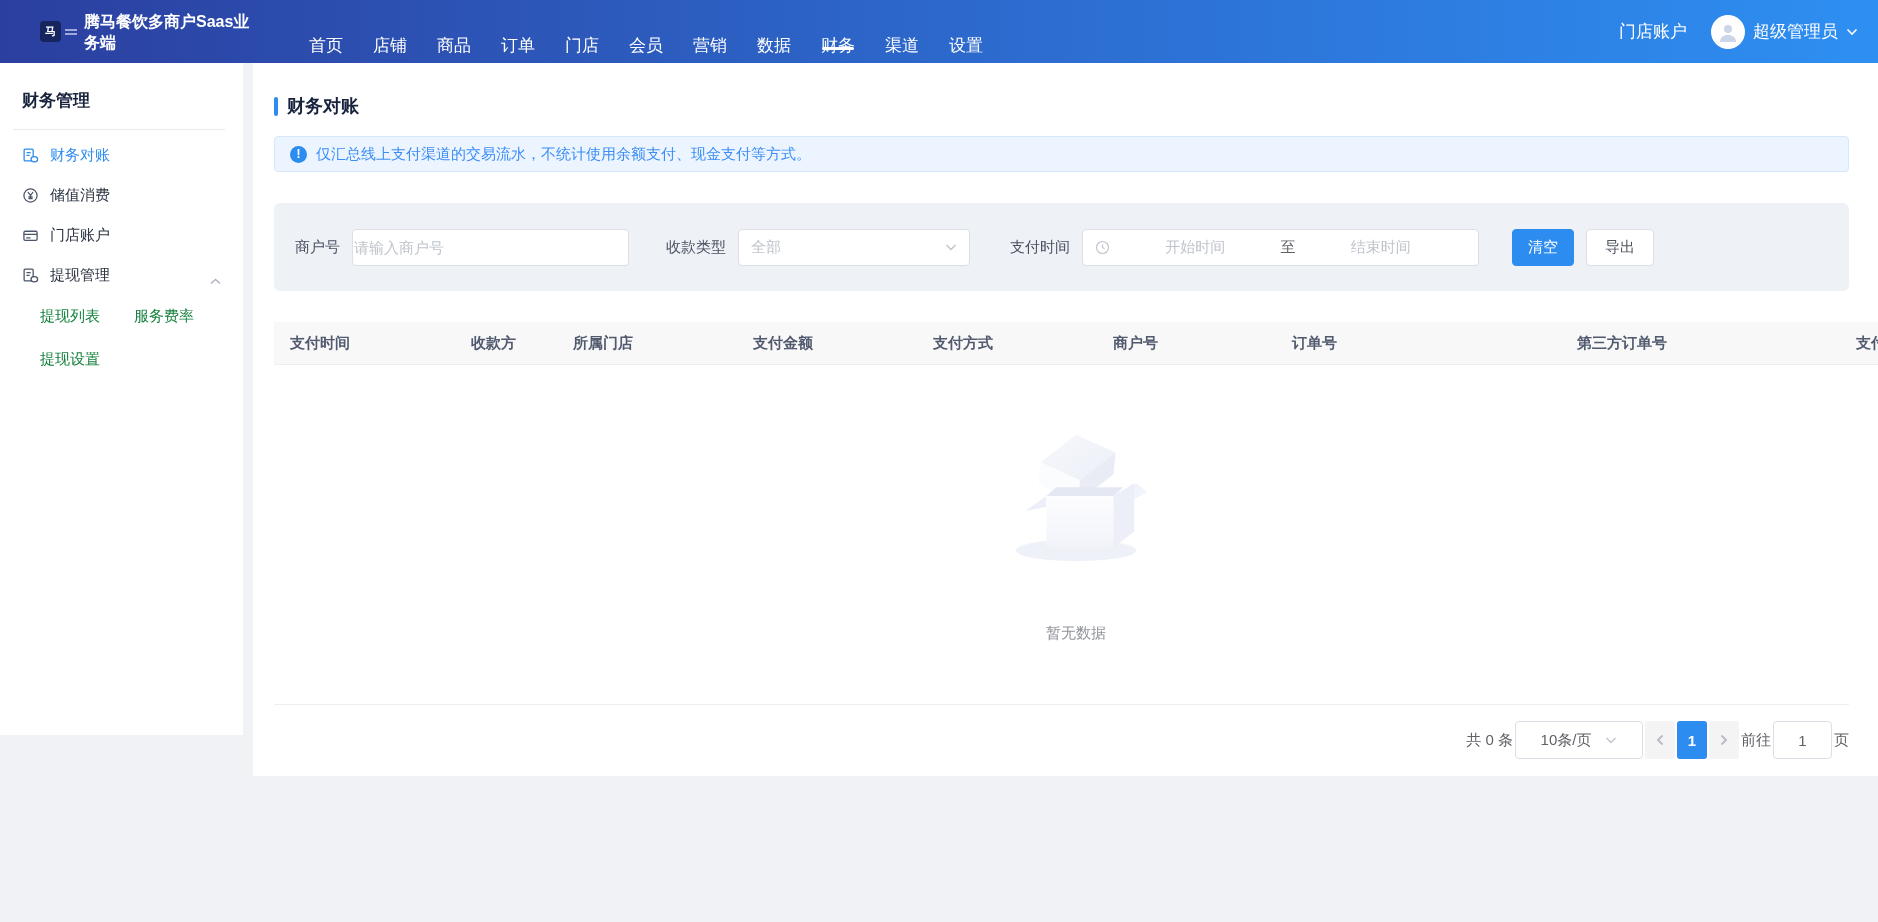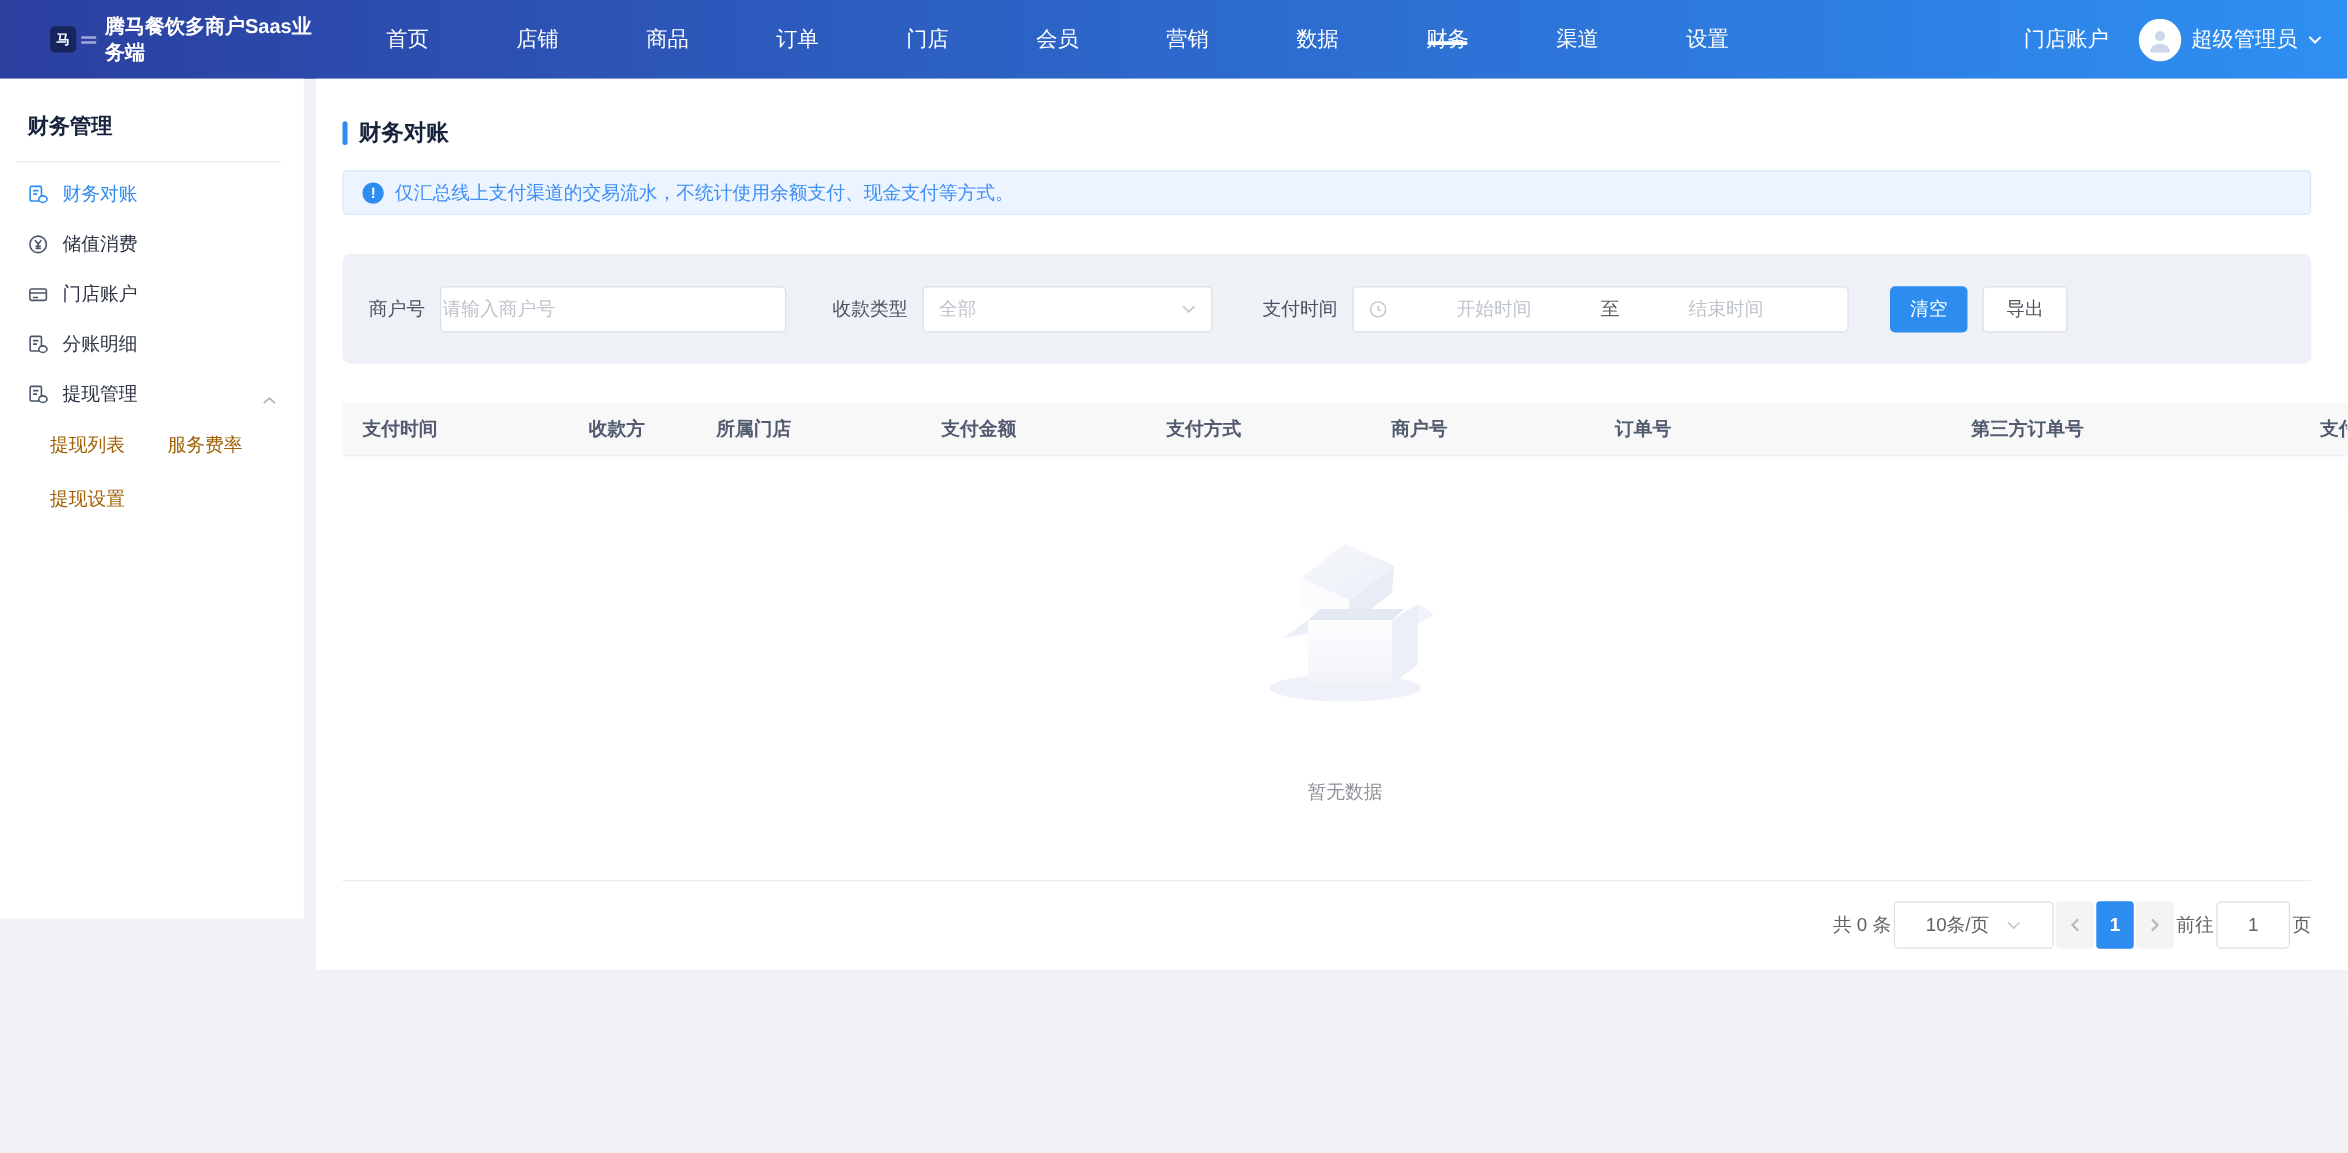--- a/index.html
+++ b/index.html
@@ -15,21 +15,21 @@
     background:linear-gradient(90deg,#2b3f9f 0%,#2d6cd0 55%,#2e8ff2 100%);
     display:flex; align-items:center; color:#fff;
   }
   .brand{ display:flex; align-items:center; margin-left:40px; width:240px; flex:0 0 auto; }
   .logo-box{ width:21px; height:21px; border-radius:4px; background:#16255e;
     display:flex; align-items:center; justify-content:center; color:#fff;
     font-size:11px; font-weight:bold; flex:0 0 auto; }
   .logo-micro{ margin-left:4px; width:12px; flex:0 0 auto; }
   .logo-micro i{ display:block; height:2px; background:rgba(255,255,255,.55); margin:2px 0; }
   .brand-title{ margin-left:7px; font-size:16px; font-weight:bold; line-height:21px; width:178px; }
-  .nav-items{ display:flex; margin-left:14px; height:51px; align-items:center;gap:40px; }
+  .nav-items{ display:flex; margin-left:14px; height:51px; align-items:flex-end; }
   .nav-item{ padding:0 15px; display:flex; align-items:center; font-size:17px;
     position:relative; cursor:pointer; white-space:nowrap; }
   .nav-item.active::after{ content:""; position:absolute; left:50%; transform:translateX(-50%);
     bottom:7px; width:32px; height:3px; background:#fff; border-radius:2px; }
   .nav-right{ margin-left:auto; display:flex; align-items:center; gap:24px; padding-right:20px; }
   .site-link{ font-size:17px; cursor:pointer; }
   .user-entry{ display:flex; align-items:center; gap:8px; cursor:pointer; }
   .avatar{ width:34px; height:34px; border-radius:50%; background:#fff;
     display:flex; align-items:center; justify-content:center; overflow:hidden; }
   .user-name{ font-size:17px; }
@@ -38,21 +38,21 @@
   .sidebar-title{ margin:26px 0 0 22px; font-size:17px; font-weight:bold; color:#17233d; }
   .sidebar-divider{ margin:17px 18px 0 13px; border-top:1px solid #e8eaec; }
   .menu{ margin-top:5px; }
   .menu-item{ height:40px; display:flex; align-items:center; gap:11px; padding-left:22px;
     font-size:15px; color:#2c3442; cursor:pointer; position:relative; }
   .menu-item .micon{ width:17px; height:17px; flex:0 0 auto; color:#4a5568; display:flex; }
   .menu-item.active{ color:#2d8cf0; }
   .menu-item.active .micon{ color:#2d8cf0; }
   .menu-item .chev{ position:absolute; right:22px; top:16px; }
   .submenu-row{ padding-left:40px; height:43px; display:flex; align-items:center; gap:34px; }
-  .submenu-link{ color:#a16207; font-size:15px; cursor:pointer; white-space:nowrap; }
+  .submenu-link{ color:#15803d; font-size:15px; cursor:pointer; white-space:nowrap; }
   
   .main-card{ position:absolute; left:253px; top:63px; width:1625px; height:713px;
     background:#fff; }
   .page-title-row{ margin:30px 0 0 21px; height:26px; display:flex; align-items:center; gap:9px; }
   .title-bar{ width:4px; height:19px; background:#2d8cf0; border-radius:2px; }
   .page-title{ font-size:18px; font-weight:bold; color:#17233d; }
   .alert{ margin:17px 29px 0 21px; height:36px; background:#ecf5ff;
     border:1px solid #d5e8fc; border-radius:4px; display:flex; align-items:center;
     padding:0 15px; gap:9px; color:#3d8df5; font-size:15px; }
   .alert-icon{ width:17px; height:17px; border-radius:50%; background:#2d8cf0; color:#fff;
@@ -176,30 +176,20 @@
     <div class="menu-item">
       <span class="micon">
         <svg width="17" height="17" viewBox="0 0 16 16" fill="none" stroke="currentColor" stroke-width="1.2">
           <rect x="1.8" y="4" width="12.4" height="8.5" rx="1.2"></rect>
             <path d="M1.8 7h12.4M4 10.3h4"></path>
         </svg>
       </span>
       <span>门店账户</span>
     </div>
 
-    <div class="menu-item">
-      <span class="micon">
-        <svg width="17" height="17" viewBox="0 0 16 16" fill="none" stroke="currentColor" stroke-width="1.2">
-          <rect x="2" y="2" width="8.5" height="11" rx="1"></rect>
-            <path d="M4.2 5.2h4M4.2 7.8h3"></path>
-          <ellipse cx="11.6" cy="11.6" rx="3.1" ry="2.5" fill="#fff"></ellipse>
-        </svg>
-      </span>
-      <span>分账明细</span>
-    </div>
 
     <div class="menu-item">
       <span class="micon">
         <svg width="17" height="17" viewBox="0 0 16 16" fill="none" stroke="currentColor" stroke-width="1.2">
           <rect x="2" y="2" width="8.5" height="11" rx="1"></rect>
             <path d="M4.2 5.2h4M4.2 7.8h3"></path>
           <ellipse cx="11.6" cy="11.6" rx="3.1" ry="2.5" fill="#fff"></ellipse>
         </svg>
       </span>
       <span>提现管理</span>

